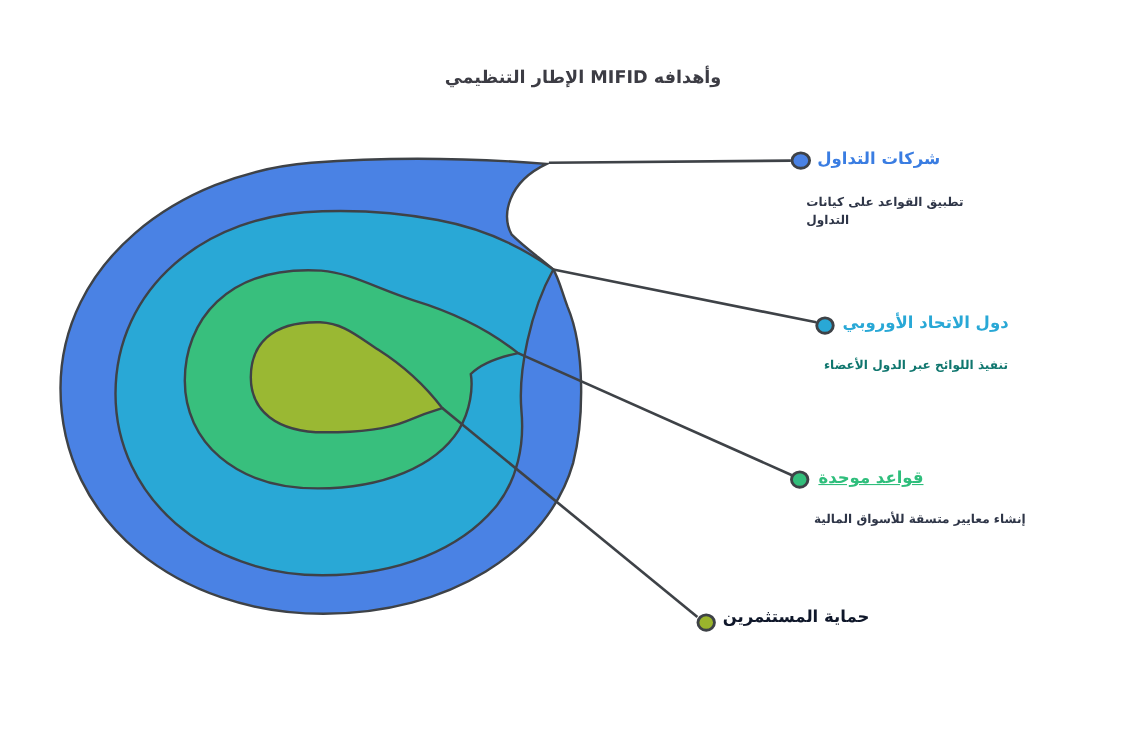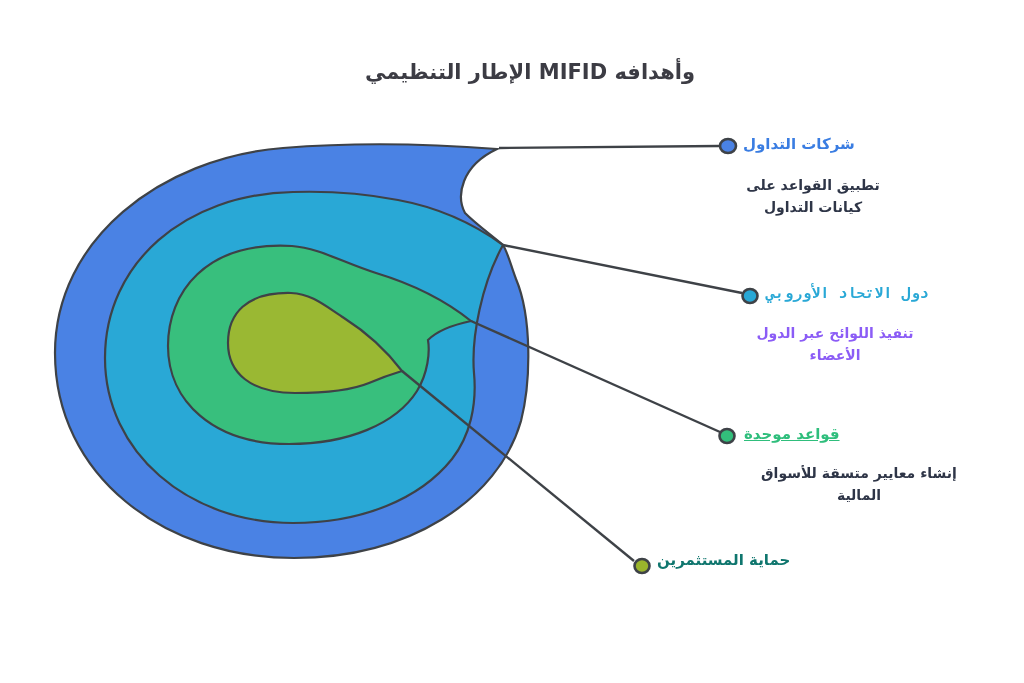--- a/index.html
+++ b/index.html
@@ -5,33 +5,33 @@
   html,body{margin:0;padding:0;}
   body{
     width:1024px;height:683px;background:#ffffff;overflow:hidden;
     font-family:"DejaVu Sans",sans-serif;position:relative;
   }
   .stage{position:absolute;inset:0;width:1024px;height:683px;}
   svg.blobs{position:absolute;left:0;top:0;}
   .title{
     position:absolute;left:330px;top:60px;width:400px;
     text-align:center;direction:rtl;unicode-bidi:plaintext;
-    font-size:21px;font-weight:700;letter-spacing:0px;
+    font-size:16px;font-weight:700;letter-spacing:0px;
   }
   .callout-heading{
     position:absolute;direction:rtl;white-space:nowrap;
     font-size:15px;font-weight:700;
   }
   .callout-desc{
-    position:absolute;direction:rtl;text-align:center;
-    font-size:14px;font-weight:700;line-height:1.55;
+    position:absolute;direction:rtl;text-align:left;
+    font-size:11px;font-weight:700;line-height:1.55;
   }
   .h1{left:743px;top:135px;}
   .d1{left:733px;top:175px;width:160px;}
-  .h2{left:766px;top:284px;font-family:Liberation Mono, monospace;}
+  .h2{left:766px;top:284px;}
   .d2{left:749px;top:323px;width:172px;}
   .h3{left:744px;top:425px;text-decoration:underline;}
   .d3{left:740px;top:463px;width:238px;}
   .h4{left:657px;top:551px;}
   .d4{left:646px;top:588px;width:255px;white-space:nowrap;}
 </style>
 </head>
 <body style="background: rgb(255, 255, 255);">
 
 <div class="stage">
@@ -84,20 +84,20 @@
     <ellipse stroke-width="2.6" cx="727" cy="436" rx="7.5" ry="7" fill="#33be7b" stroke="#3e4247"></ellipse>
     <ellipse stroke-width="2.6" cx="642" cy="566" rx="7.5" ry="7" fill="#9ab42c" stroke="#3e4247"></ellipse>
   </svg>
 
   <div class="title" style="color: rgb(60, 60, 68);">وأهدافه MIFID الإطار التنظيمي</div>
 
   <div class="callout-heading h1" style="color: rgb(58, 125, 226);">شركات التداول</div>
   <div class="callout-desc d1" style="color: rgb(46, 53, 71);">تطبيق القواعد على كيانات التداول</div>
 
   <div class="callout-heading h2" style="color: rgb(41, 168, 214);">دول الاتحاد الأوروبي</div>
-  <div class="callout-desc d2" style="color: #8b5cf6;">تنفيذ اللوائح عبر الدول الأعضاء</div>
+  <div class="callout-desc d2" style="color: #0f766e;">تنفيذ اللوائح عبر الدول الأعضاء</div>
 
   <div class="callout-heading h3" style="color: rgb(47, 190, 124);">قواعد موحدة</div>
   <div class="callout-desc d3" style="color: rgb(46, 53, 71);">إنشاء معايير متسقة للأسواق المالية</div>
 
-  <div class="callout-heading h4" style="color: #0f766e;">حماية المستثمرين</div>
+  <div class="callout-heading h4" style="color: #0f172a;">حماية المستثمرين</div>
 
 </div>
 
 </body></html>

